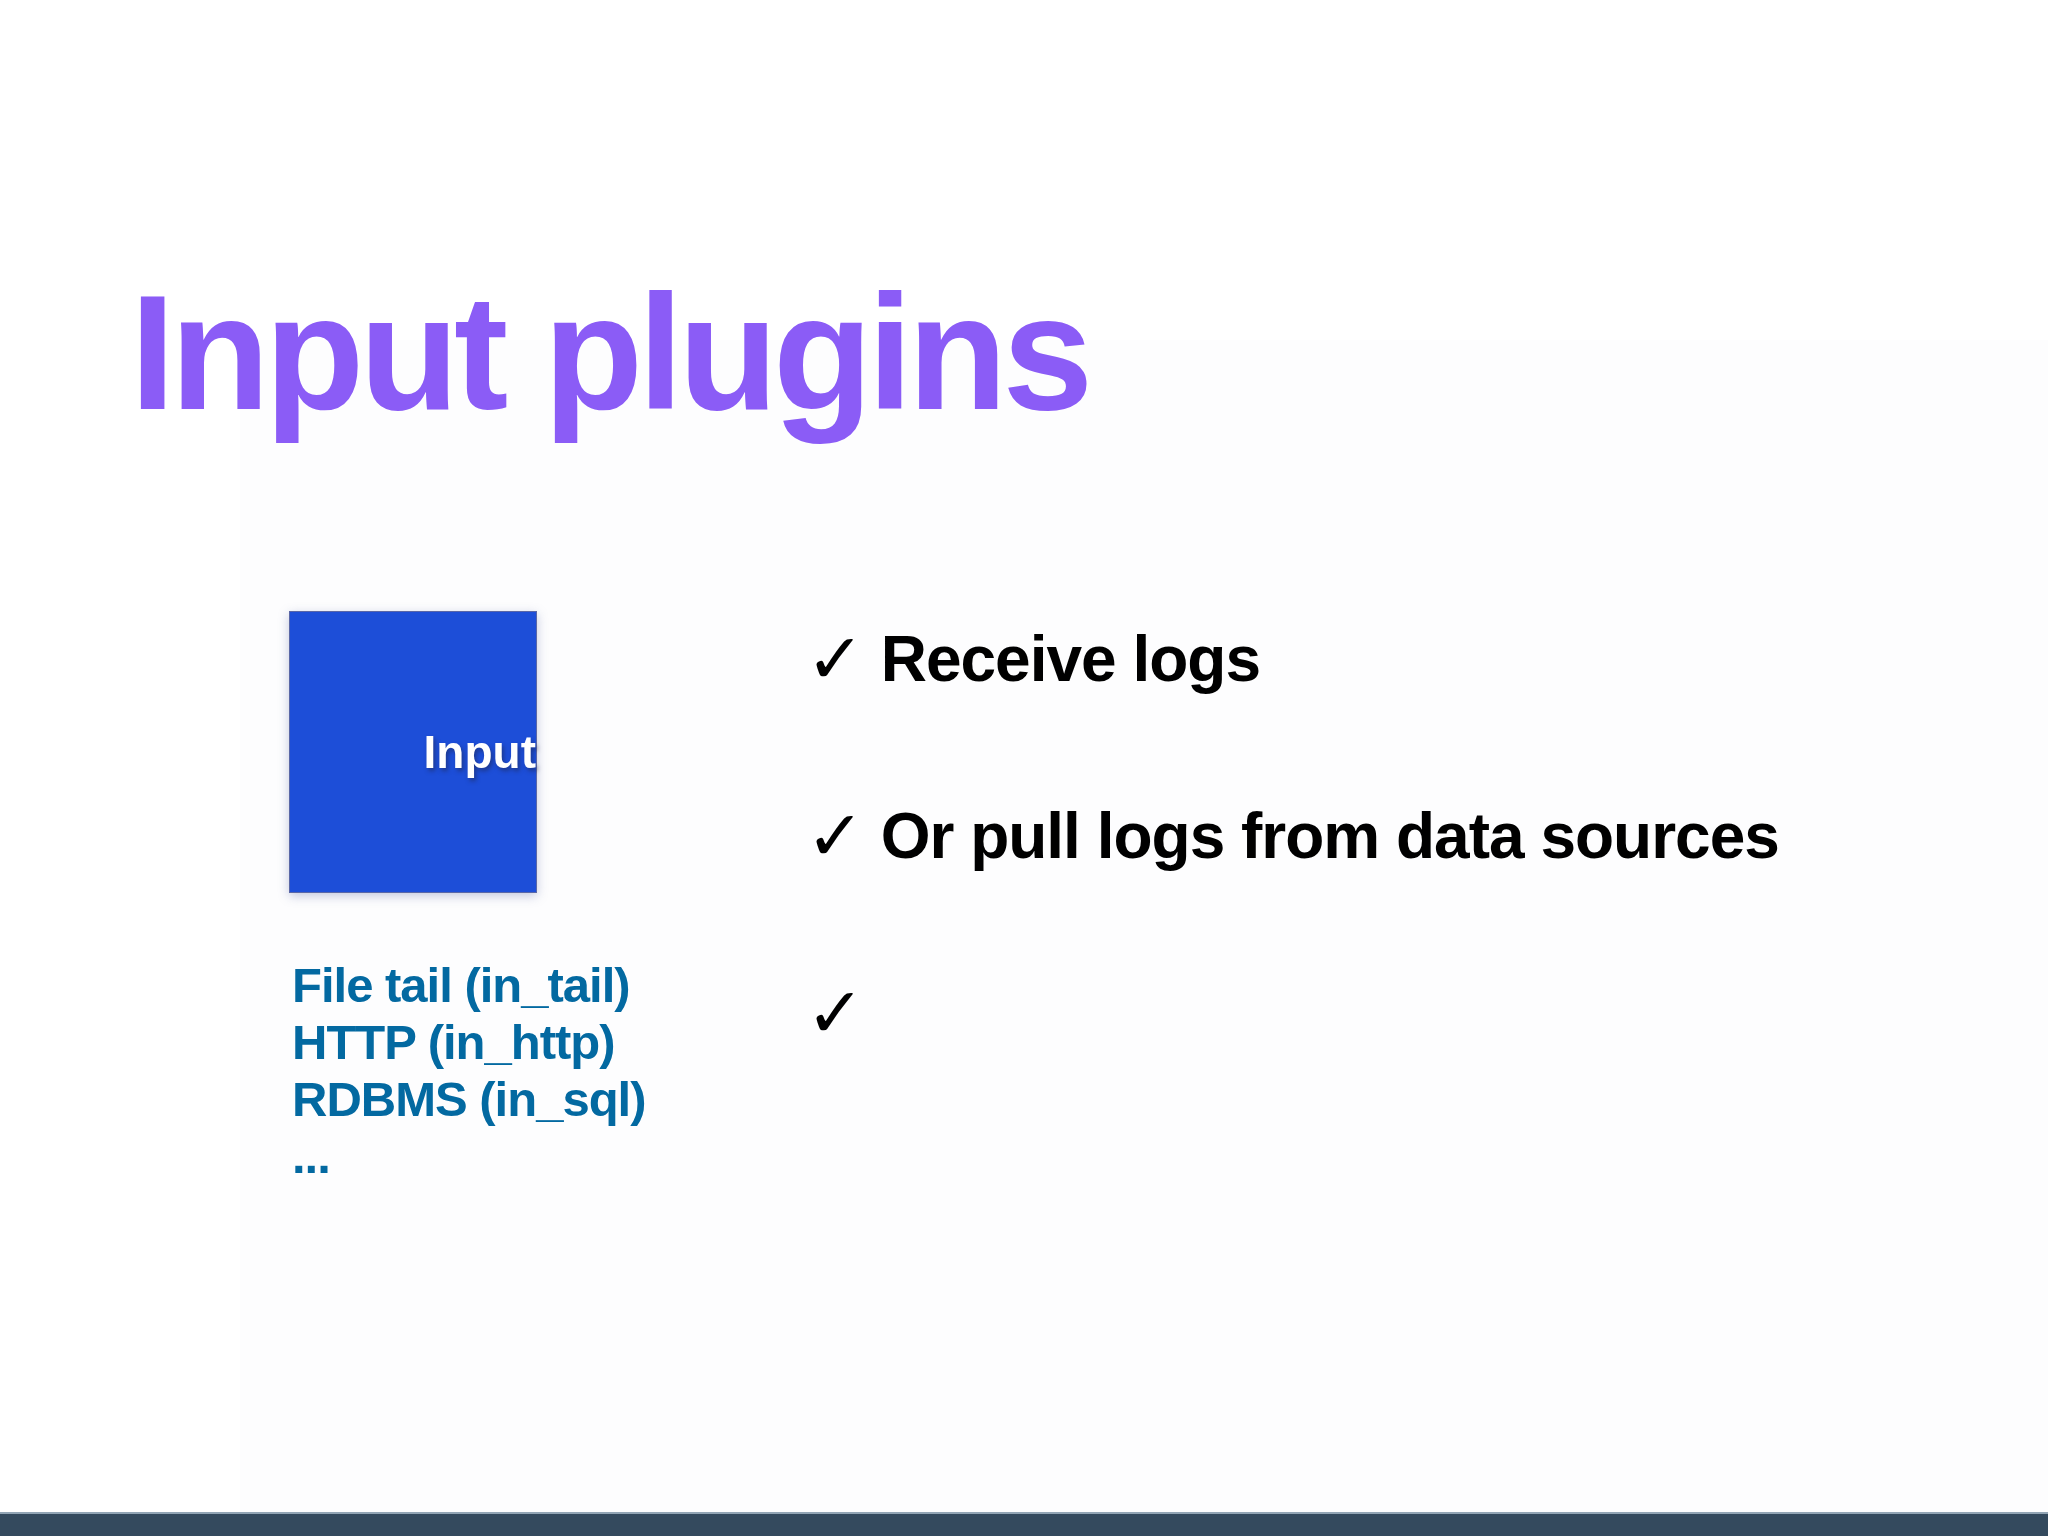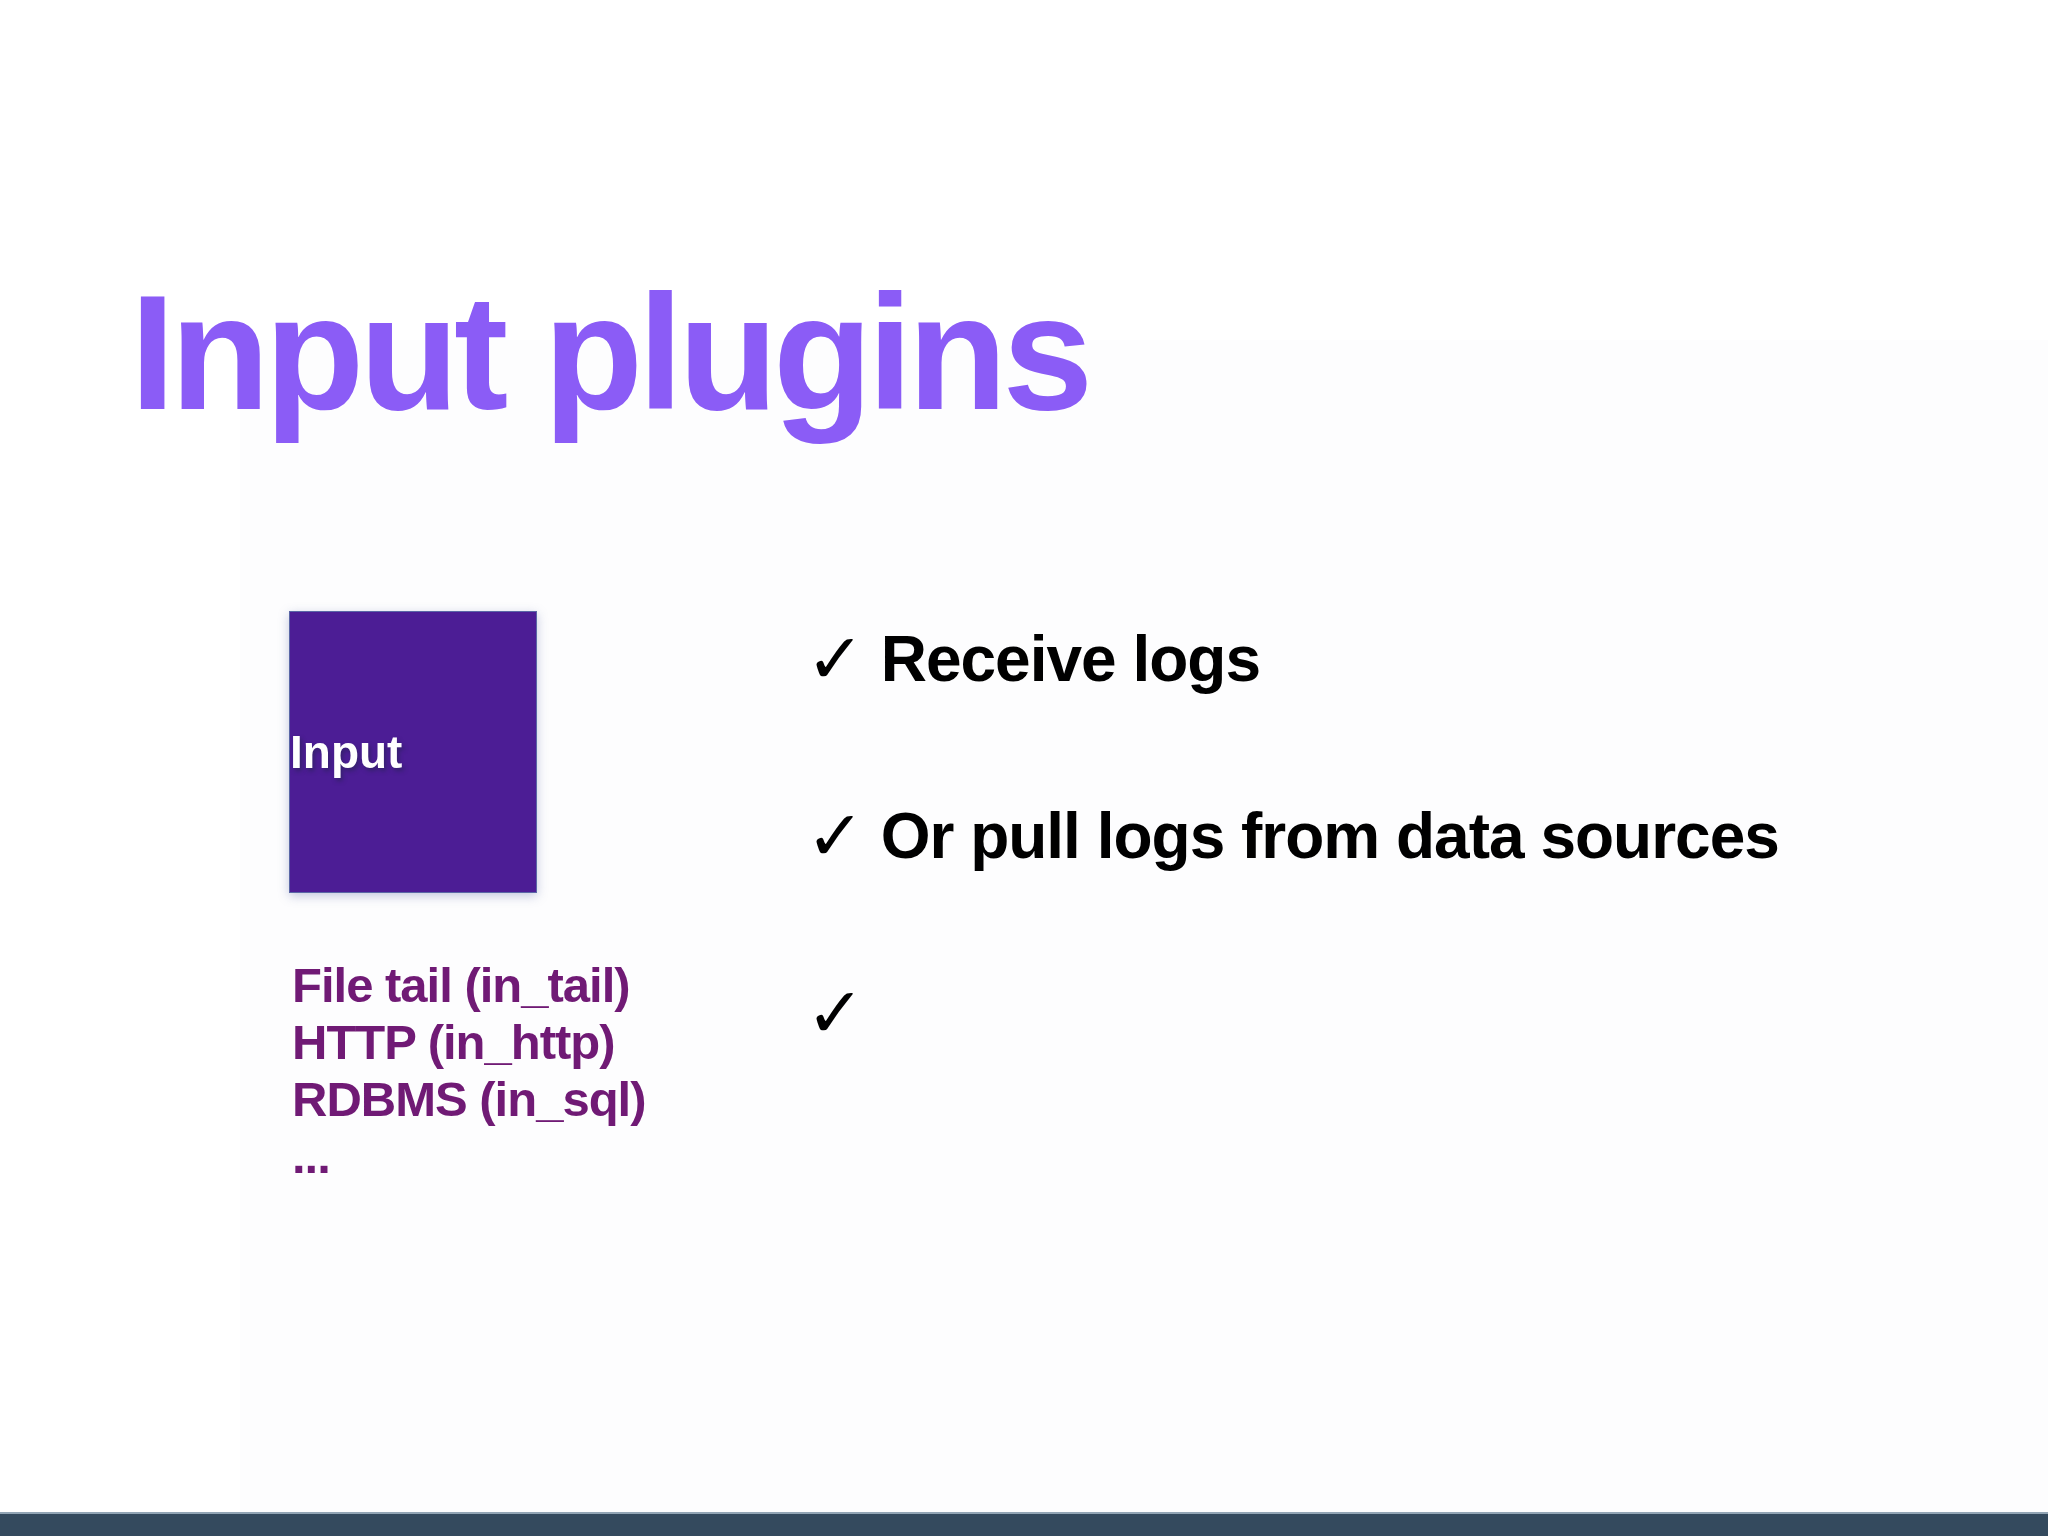--- a/index.html
+++ b/index.html
@@ -33,43 +33,43 @@
     line-height: 1;
     color: #8b5cf6;
     white-space: nowrap;
   }
   .input-box {
     position: absolute;
     left: 289px;
     top: 611px;
     width: 246px;
     height: 280px;
-    background: #4c1d95;
+    background: #1d4ed8;
     border: 1px solid #5a67a6;
     box-shadow: 0 3px 10px rgba(125, 135, 185, 0.45);
     display: flex;
     align-items: center;
-    justify-content: flex-start;
+    justify-content: flex-end;
   }
   .input-box-label {
     font-size: 46px;
     font-weight: bold;
     color: #ffffff;
     letter-spacing: 0px;
     text-shadow: 2px 3px 4px rgba(30, 35, 70, 0.5);
   }
   .plugin-list {
     position: absolute;
     left: 292px;
     top: 957px;
     font-size: 49px;
     font-weight: bold;
     line-height: 57px;
     letter-spacing: -1px;
-    color: #701a75;
+    color: #0369a1;
     white-space: nowrap;
   }
   .plugin-list-item { display: block; }
   .bullet-item {
     position: absolute;
     left: 806px;
     font-size: 64px;
     font-weight: bold;
     color: #000000;
     line-height: 1;

